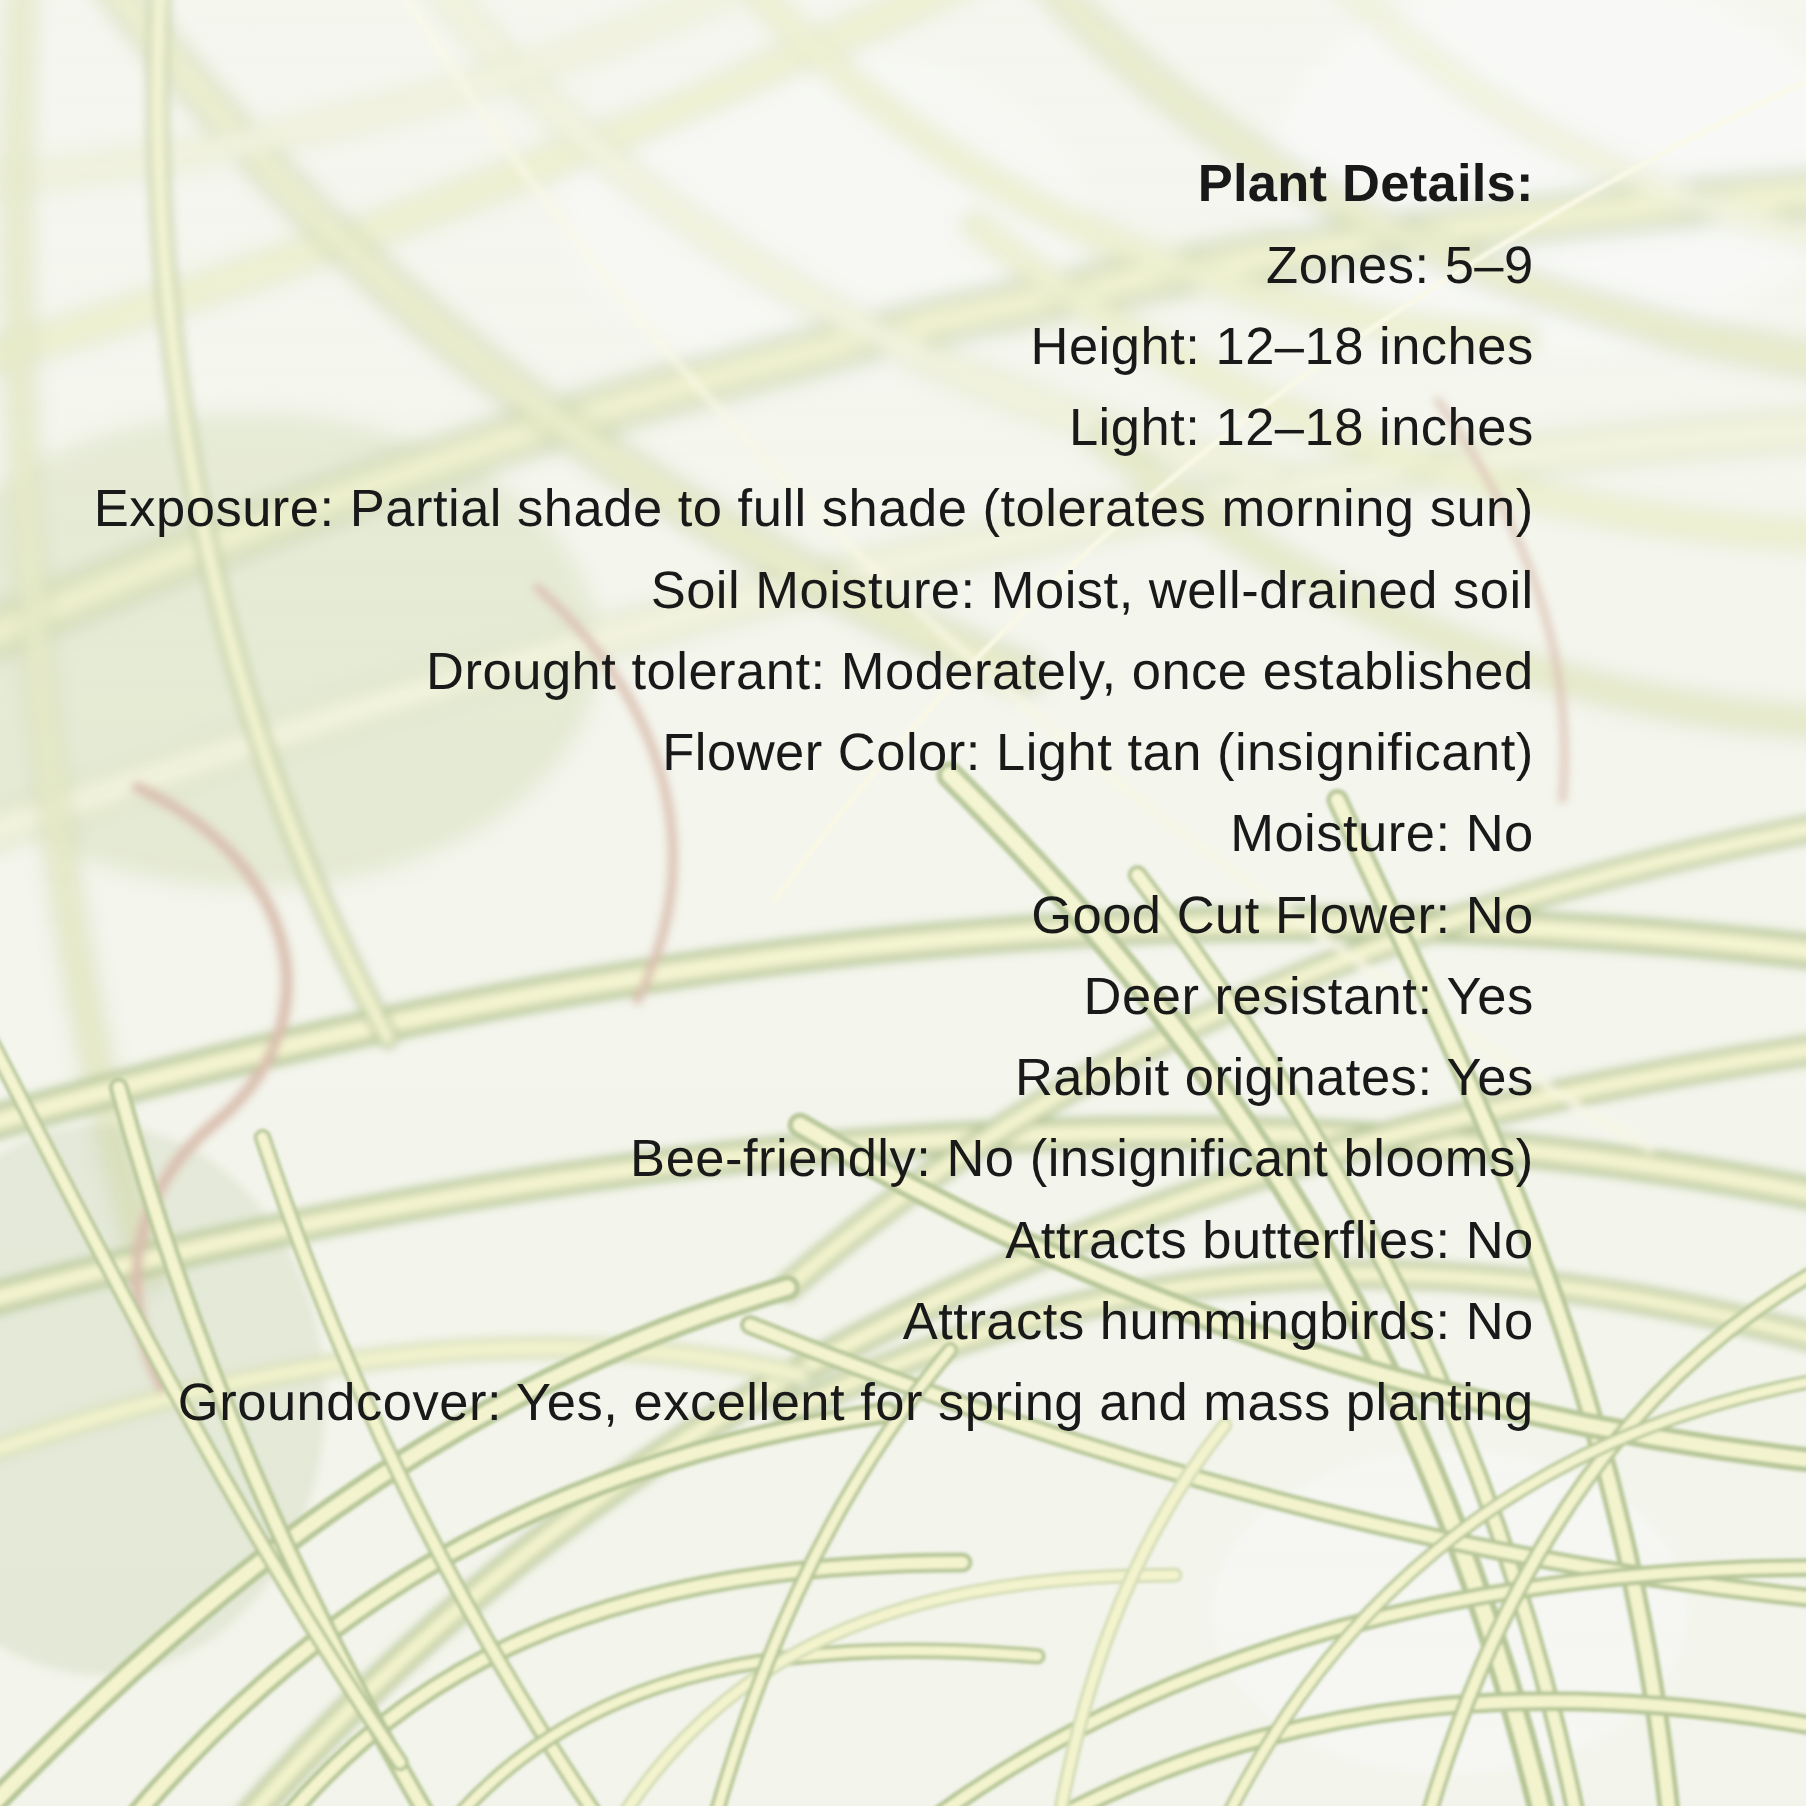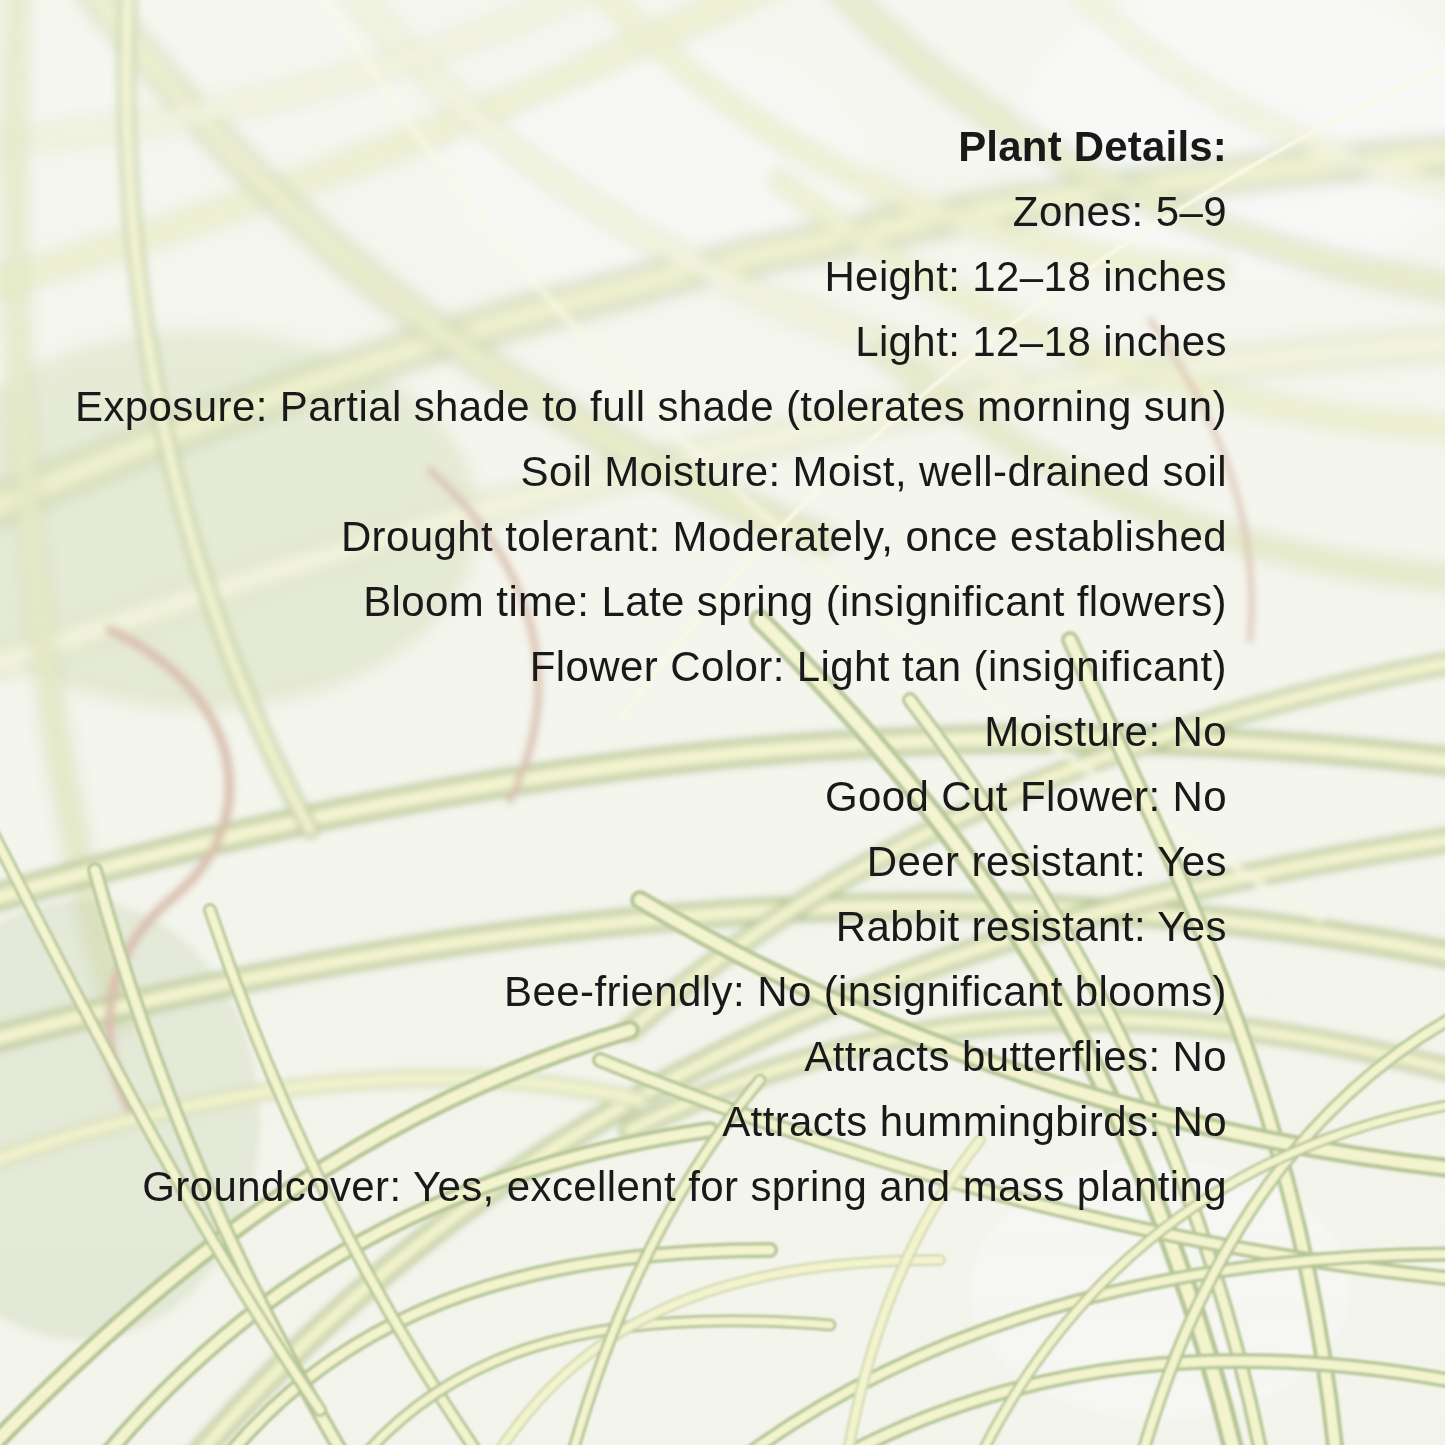--- a/index.html
+++ b/index.html
@@ -212,24 +212,23 @@
   </svg>
 
   <main class="card">
     <h1>Plant Details:</h1>
     <div class="line"><span>Zones</span><span>: </span><span>5–9</span></div>
     <div class="line"><span>Height</span><span>: </span><span>12–18 inches</span></div>
     <div class="line"><span>Light</span><span>: </span><span>12–18 inches</span></div>
     <div class="line"><span>Exposure</span><span>: </span><span>Partial shade to full shade (tolerates morning sun)</span></div>
     <div class="line"><span>Soil Moisture</span><span>: </span><span>Moist, well-drained soil</span></div>
     <div class="line"><span>Drought tolerant</span><span>: </span><span>Moderately, once established</span></div>
-    <div class="line"><span>Bloom time</span><span>: </span><span>Late spring (insignificant flowers)</span></div>
     <div class="line"><span>Flower Color</span><span>: </span><span>Light tan (insignificant)</span></div>
     <div class="line"><span>Moisture</span><span>: </span><span>No</span></div>
     <div class="line"><span>Good Cut Flower</span><span>: </span><span>No</span></div>
     <div class="line"><span>Deer resistant</span><span>: </span><span>Yes</span></div>
-    <div class="line"><span>Rabbit resistant</span><span>: </span><span>Yes</span></div>
+    <div class="line"><span>Rabbit originates</span><span>: </span><span>Yes</span></div>
     <div class="line"><span>Bee-friendly</span><span>: </span><span>No (insignificant blooms)</span></div>
     <div class="line"><span>Attracts butterflies</span><span>: </span><span>No</span></div>
     <div class="line"><span>Attracts hummingbirds</span><span>: </span><span>No</span></div>
     <div class="line"><span>Groundcover</span><span>: </span><span>Yes, excellent for spring and mass planting</span></div>
   </main>
 </div>
 
 </body></html>

